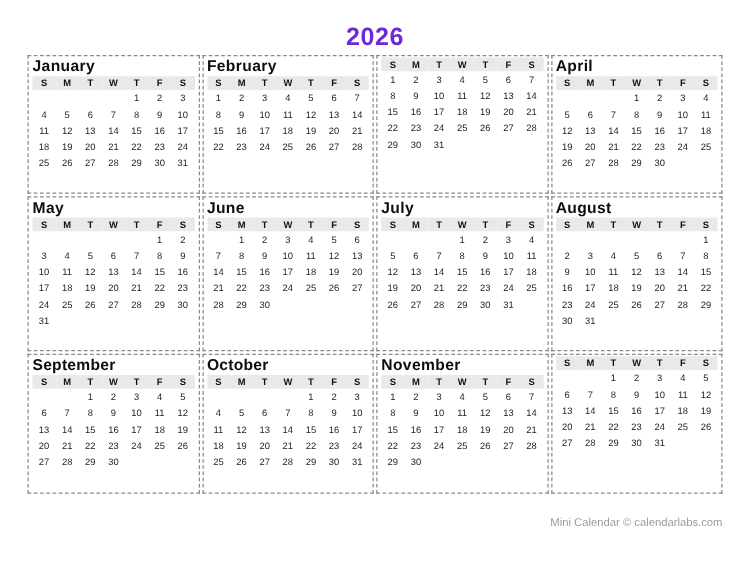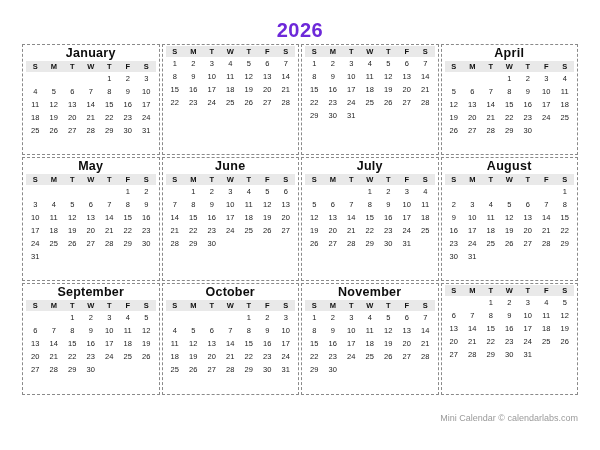--- a/index.html
+++ b/index.html
@@ -31,21 +31,21 @@
     grid-template-rows:111px 124px 112px;
     gap:2px;
   }
   .month{
     border:1px dashed var(--border-color);
     padding:1px 3px 0 3px;
     overflow:hidden;
     background:#fff;
   }
   .month-title{
-    text-align:center;
+    text-align:left;
     font-size:12.5px;font-weight:bold;
     height:15px;line-height:15px;
     color:#0d0d0d;
     letter-spacing:0.3px;
   }
   .month.serif .month-title{
     font-family:Liberation Sans, sans-serif;
     letter-spacing:0.2px;
   }
   .month table{
@@ -135,20 +135,21 @@
             <td>27</td>
             <td>28</td>
             <td>29</td>
             <td>30</td>
             <td>31</td>
           </tr>
         </tbody>
     </table>
   </div>
     <div class="month">
+    <div class="month-title">February</div>
     <table>
       <thead>
         <tr>
             <th>S</th>
             <th>M</th>
             <th>T</th>
             <th>W</th>
             <th>T</th>
             <th>F</th>
             <th>S</th>

